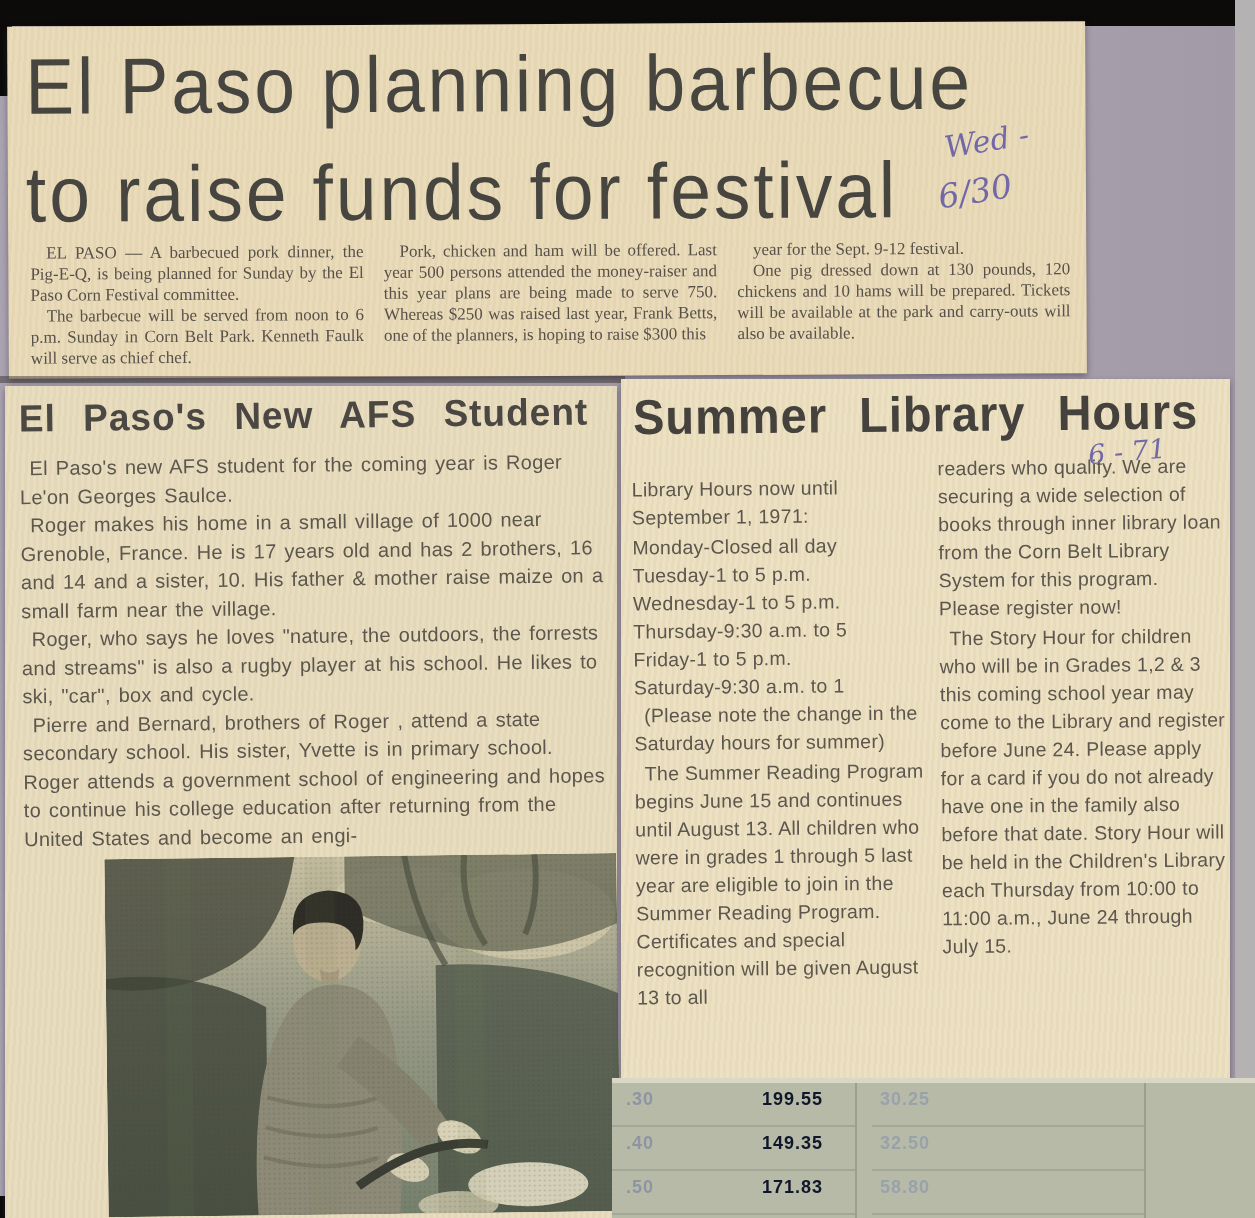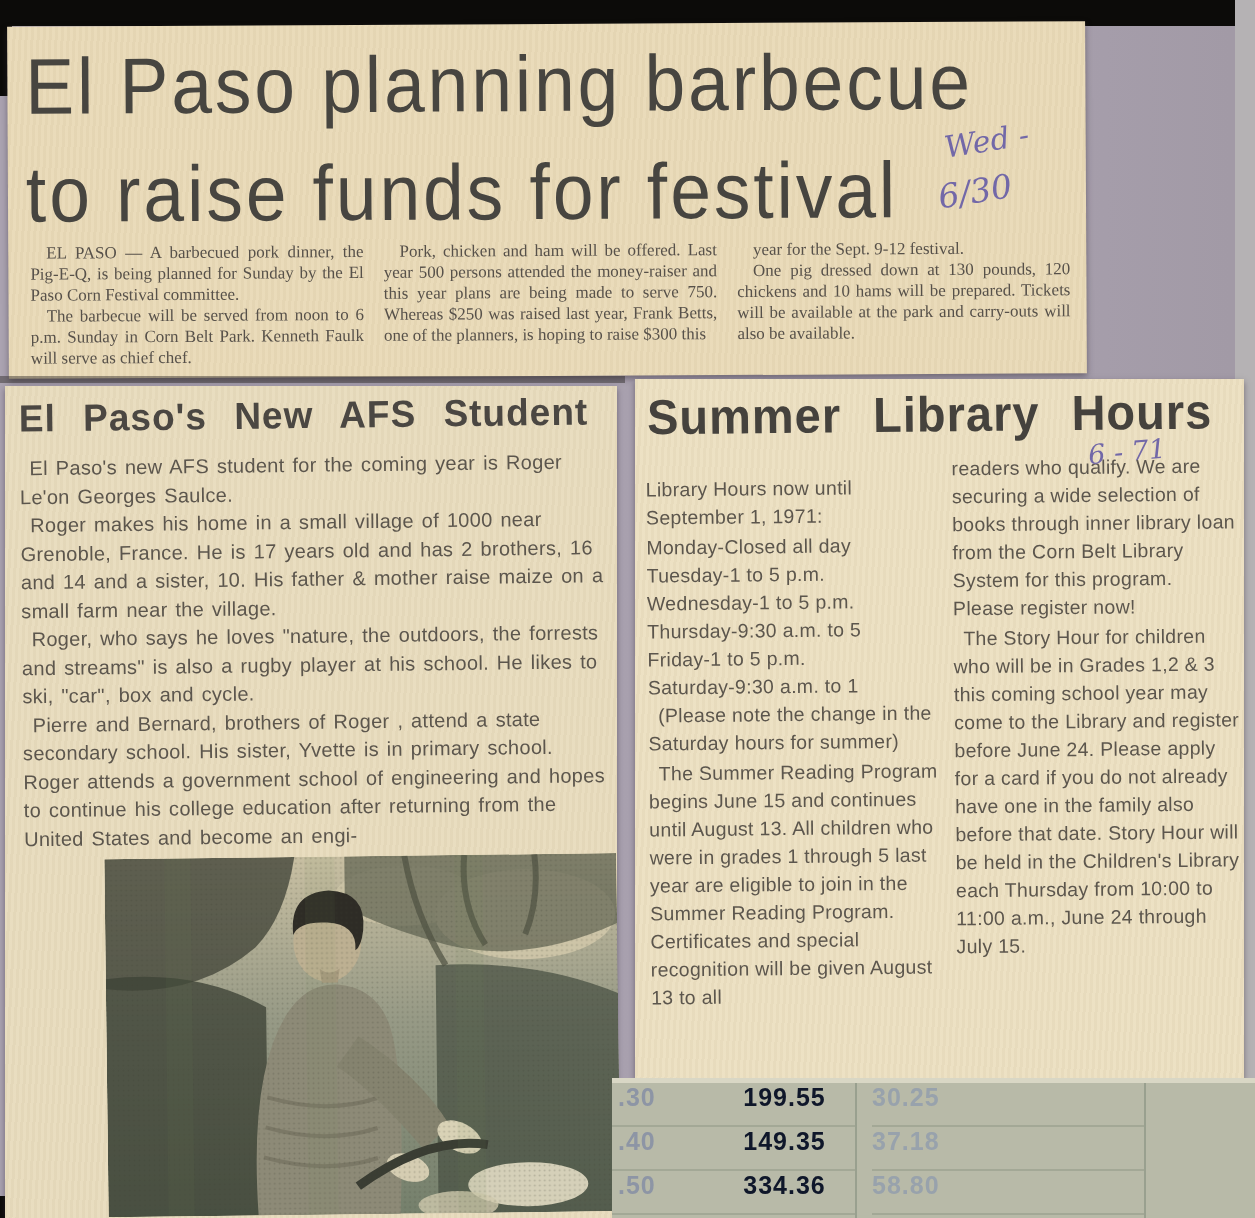--- a/index.html
+++ b/index.html
@@ -44,40 +44,40 @@
   .afs-inner{position:absolute;left:0;top:0;width:100%;height:100%;transform:rotate(-.7deg);transform-origin:40px 40px;}
   .afs-headline{position:absolute;left:14px;top:12px;font-size:37px;font-weight:700;
     color:#4b4742;letter-spacing:1px;word-spacing:16px;white-space:nowrap;transform:scaleY(1.02);}
   .afs-body{position:absolute;left:14px;top:68px;width:588px;font-size:20px;line-height:28.5px;
     color:#5c564d;letter-spacing:.3px;word-spacing:2px;}
   .afs-body p{margin:0;text-indent:10px;}
   #afs-photo{position:absolute;left:94px;top:474px;width:512px;height:358px;overflow:hidden;}
   #afs-photo svg{display:block;}
 
   
-  #lib{left:621px;top:379px;width:609px;height:699px;background:#ece0c2;margin-left:14px;}
+  #lib{left:621px;top:379px;width:609px;height:699px;background:#ece0c2;}
   .lib-inner{position:absolute;inset:0;transform:rotate(-.6deg);transform-origin:60px 40px;}
   .lib-headline{position:absolute;left:12px;top:10px;font-size:47px;font-weight:700;
     color:#45423d;letter-spacing:1px;word-spacing:18px;white-space:nowrap;transform:scaleY(1.05);}
   .lib-col{position:absolute;font-size:19.5px;line-height:28px;color:#5c564d;letter-spacing:.3px;}
   .lib-col p{margin:0 0 2px 0;text-indent:10px;}
   .lib-col .intro{text-indent:0;}
   .hline{white-space:nowrap;}
   #lib-col-left{left:10px;top:96px;width:296px;}
   #lib-col-right{left:316px;top:78px;width:286px;}
 
   
   #rates{left:612px;top:1078px;width:643px;height:140px;background:#b8baa8;box-shadow:none;overflow:hidden;}
   #rates .edge{position:absolute;left:0;top:0;width:100%;height:5px;background:#d9d7c5;}
   .subtable{position:absolute;top:5px;border-right:2px solid #99a08f;}
   #sub1{left:0;width:243px;}
   #sub2{left:260px;width:272px;}
   .trow{height:42px;border-bottom:2px solid #a3a896;position:relative;}
   .trow:last-child{border-bottom:none;}
-  .cell{position:absolute;top:0;font-size:25px;font-weight:700;letter-spacing:1px;}
+  .cell{position:absolute;top:6px;font-size:18px;font-weight:700;letter-spacing:1px;margin-left:8px;}
   .c1{left:6px;color:#8d95a5;}
   .c2{left:105px;width:135px;text-align:center;color:#0f172a;}
   .c3{left:0;width:100%;text-align:left;color:#98a2ac;}
 </style>
 </head>
 <body>
 
 <div id="canvas">
 
   <div class="top-black"></div>
@@ -204,33 +204,33 @@
       <div class="trow">
         <span class="cell c1">.30</span>
         <span class="cell c2">199.55</span>
       </div>
       <div class="trow">
         <span class="cell c1">.40</span>
         <span class="cell c2">149.35</span>
       </div>
       <div class="trow">
         <span class="cell c1">.50</span>
-        <span class="cell c2">334.36</span>
+        <span class="cell c2">171.83</span>
       </div>
       <div class="trow">
         
         
       </div>
     </div>
     <div id="sub2" class="subtable">
       <div class="trow">
         <span class="cell c3">30.25</span>
       </div>
       <div class="trow">
-        <span class="cell c3">37.18</span>
+        <span class="cell c3">32.50</span>
       </div>
       <div class="trow">
         <span class="cell c3">58.80</span>
       </div>
       <div class="trow">
         
       </div>
     </div>
   </div>
 

